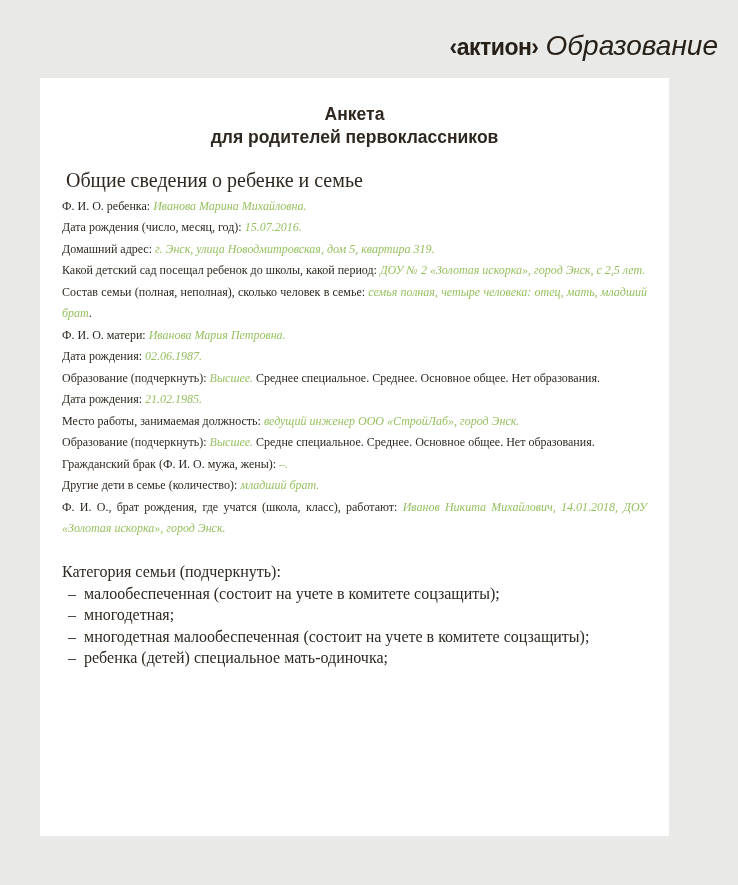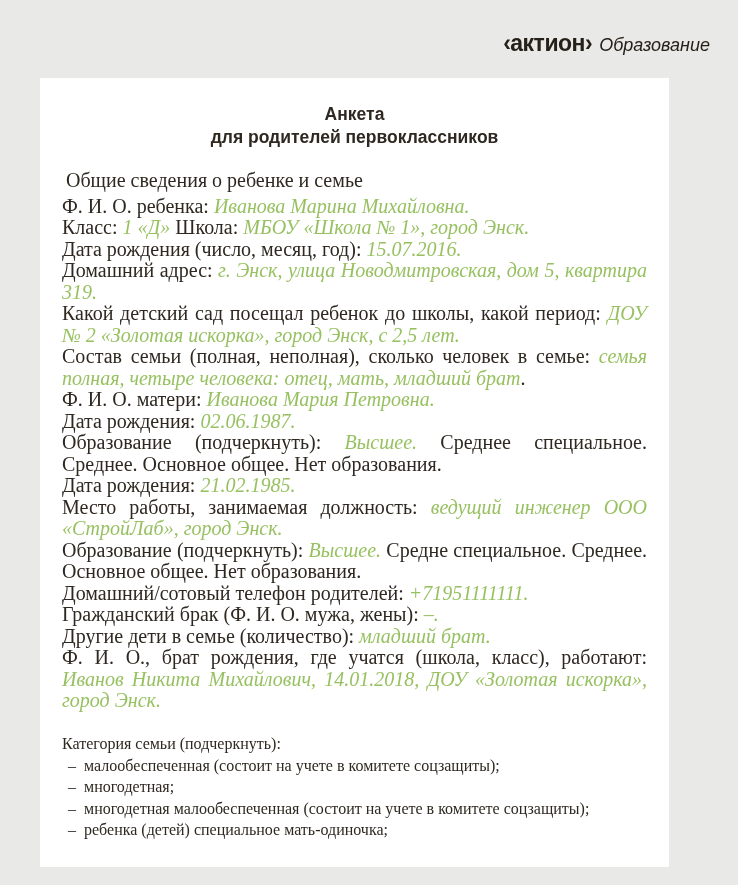--- a/index.html
+++ b/index.html
@@ -13,42 +13,42 @@
     font-family: "Liberation Serif", serif;
     color: var(--text, #2e2820);
     position: relative;
     overflow: hidden;
   }
 
   
   .site-header {
     position: absolute;
     top: 30px;
-    right: 28px;
+    right: 20px;
     text-align: right;
   }
   .logo {
     display: inline-flex;
     align-items: baseline;
     gap: 7px;
     cursor: pointer;
     white-space: nowrap;
   }
   .logo-brand {
     font-family: "Liberation Sans", sans-serif;
     font-weight: 800;
     font-size: 23px;
     letter-spacing: -0.5px;
     color: var(--logo, #262019);
   }
   .logo-product {
     font-family: "Liberation Sans", sans-serif;
     font-style: italic;
     font-weight: 400;
-    font-size: 18px;
+    font-size: 28px;
     color: var(--logo, #262019);
   }
 
   
   .card {
     position: absolute;
     left: 40px;
     top: 78px;
     width: 629px;
     min-height: 758px;
@@ -69,21 +69,21 @@
 
   .section-heading {
     font-size: 20px;
     font-weight: normal;
     line-height: 21.5px;
     margin: 4px;
   }
 
   .field {
     margin: 0;
-    font-size: 20px;
+    font-size: 12px;
     line-height: 21.5px;
     text-align: justify;
   }
   .field .label { color: var(--text, #2e2820); }
   .field .value {
     color: var(--accent, #97c161);
     font-style: italic;
   }
 
   .category-heading {
@@ -125,32 +125,30 @@
 <main class="card">
   <h1 class="doc-title">
     <span>Анкета</span><br>
     <span>для родителей первоклассников</span>
   </h1>
 
   <h2 class="section-heading">Общие сведения о ребенке и семье</h2>
 
   <div id="fields">
       <p class="field"><span class="label">Ф. И. О. ребенка: </span><span class="value">Иванова Марина Михайловна.</span></p>
-      <p class="field"><span class="label">Класс: </span><span class="value">1 «Д»</span><span class="label"> Школа: </span><span class="value">МБОУ «Школа № 1», город Энск.</span></p>
       <p class="field"><span class="label">Дата рождения (число, месяц, год): </span><span class="value">15.07.2016.</span></p>
       <p class="field"><span class="label">Домашний адрес: </span><span class="value">г. Энск, улица Новодмитровская, дом 5, квартира 319.</span></p>
       <p class="field"><span class="label">Какой детский сад посещал ребенок до школы, какой период: </span><span class="value">ДОУ № 2 «Золотая искорка», город Энск, с 2,5 лет.</span></p>
       <p class="field"><span class="label">Состав семьи (полная, неполная), сколько человек в семье: </span><span class="value">семья полная, четыре человека: отец, мать, младший брат</span><span class="label">.</span></p>
       <p class="field"><span class="label">Ф. И. О. матери: </span><span class="value">Иванова Мария Петровна.</span></p>
       <p class="field"><span class="label">Дата рождения: </span><span class="value">02.06.1987.</span></p>
       <p class="field"><span class="label">Образование (подчеркнуть): </span><span class="value">Высшее.</span><span class="label"> Среднее специальное. Среднее. Основное общее. Нет образования.</span></p>
       <p class="field"><span class="label">Дата рождения: </span><span class="value">21.02.1985.</span></p>
       <p class="field"><span class="label">Место работы, занимаемая должность: </span><span class="value">ведущий инженер ООО «СтройЛаб», город Энск.</span></p>
       <p class="field"><span class="label">Образование (подчеркнуть): </span><span class="value">Высшее.</span><span class="label"> Средне специальное. Среднее. Основное общее. Нет образования.</span></p>
-      <p class="field"><span class="label">Домашний/сотовый телефон родителей: </span><span class="value">+71951111111.</span></p>
       <p class="field"><span class="label">Гражданский брак (Ф. И. О. мужа, жены): </span><span class="value">–.</span></p>
       <p class="field"><span class="label">Другие дети в семье (количество): </span><span class="value">младший брат.</span></p>
       <p class="field"><span class="label">Ф. И. О., брат рождения, где учатся (школа, класс), работают: </span><span class="value">Иванов Никита Михайлович, 14.01.2018, ДОУ «Золотая искорка», город Энск.</span></p>
     </div>
 
   <p class="category-heading">Категория семьи (подчеркнуть):</p>
   <ul class="category-list" id="category-list">
       <li>
         <span class="dash">–</span>
         <span class="item-text">малообеспеченная (состоит на учете в комитете соцзащиты);</span>

